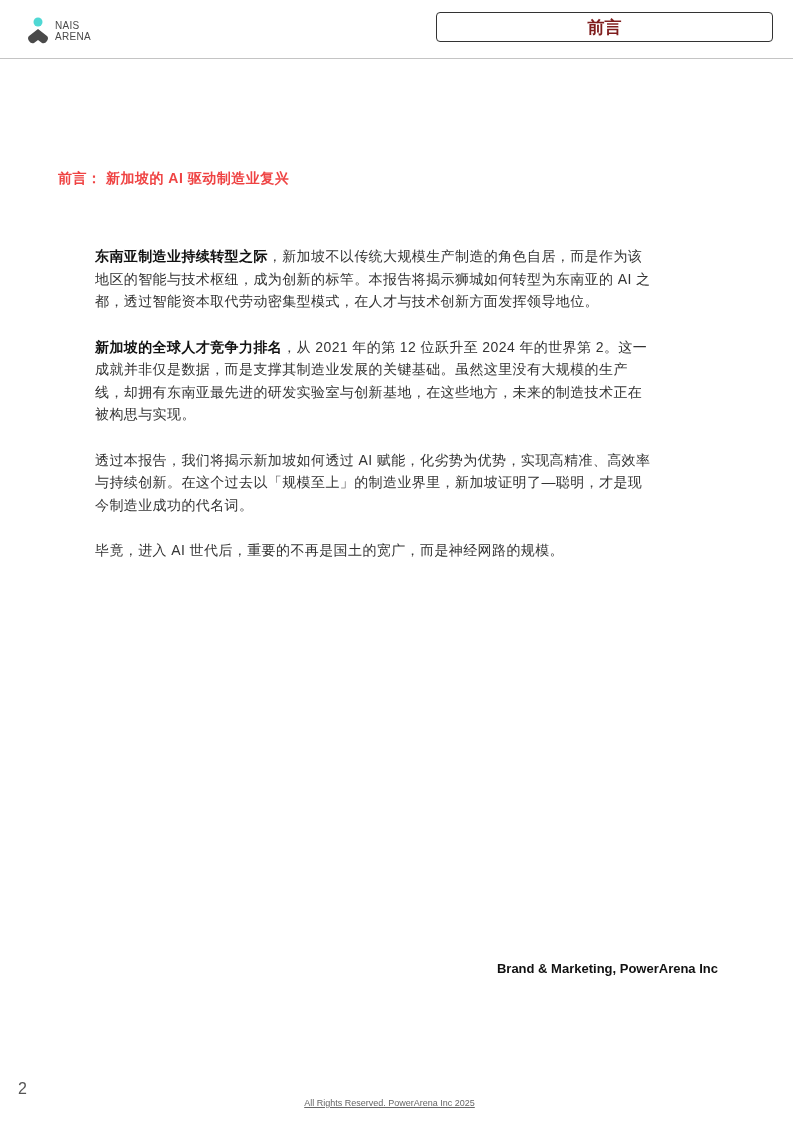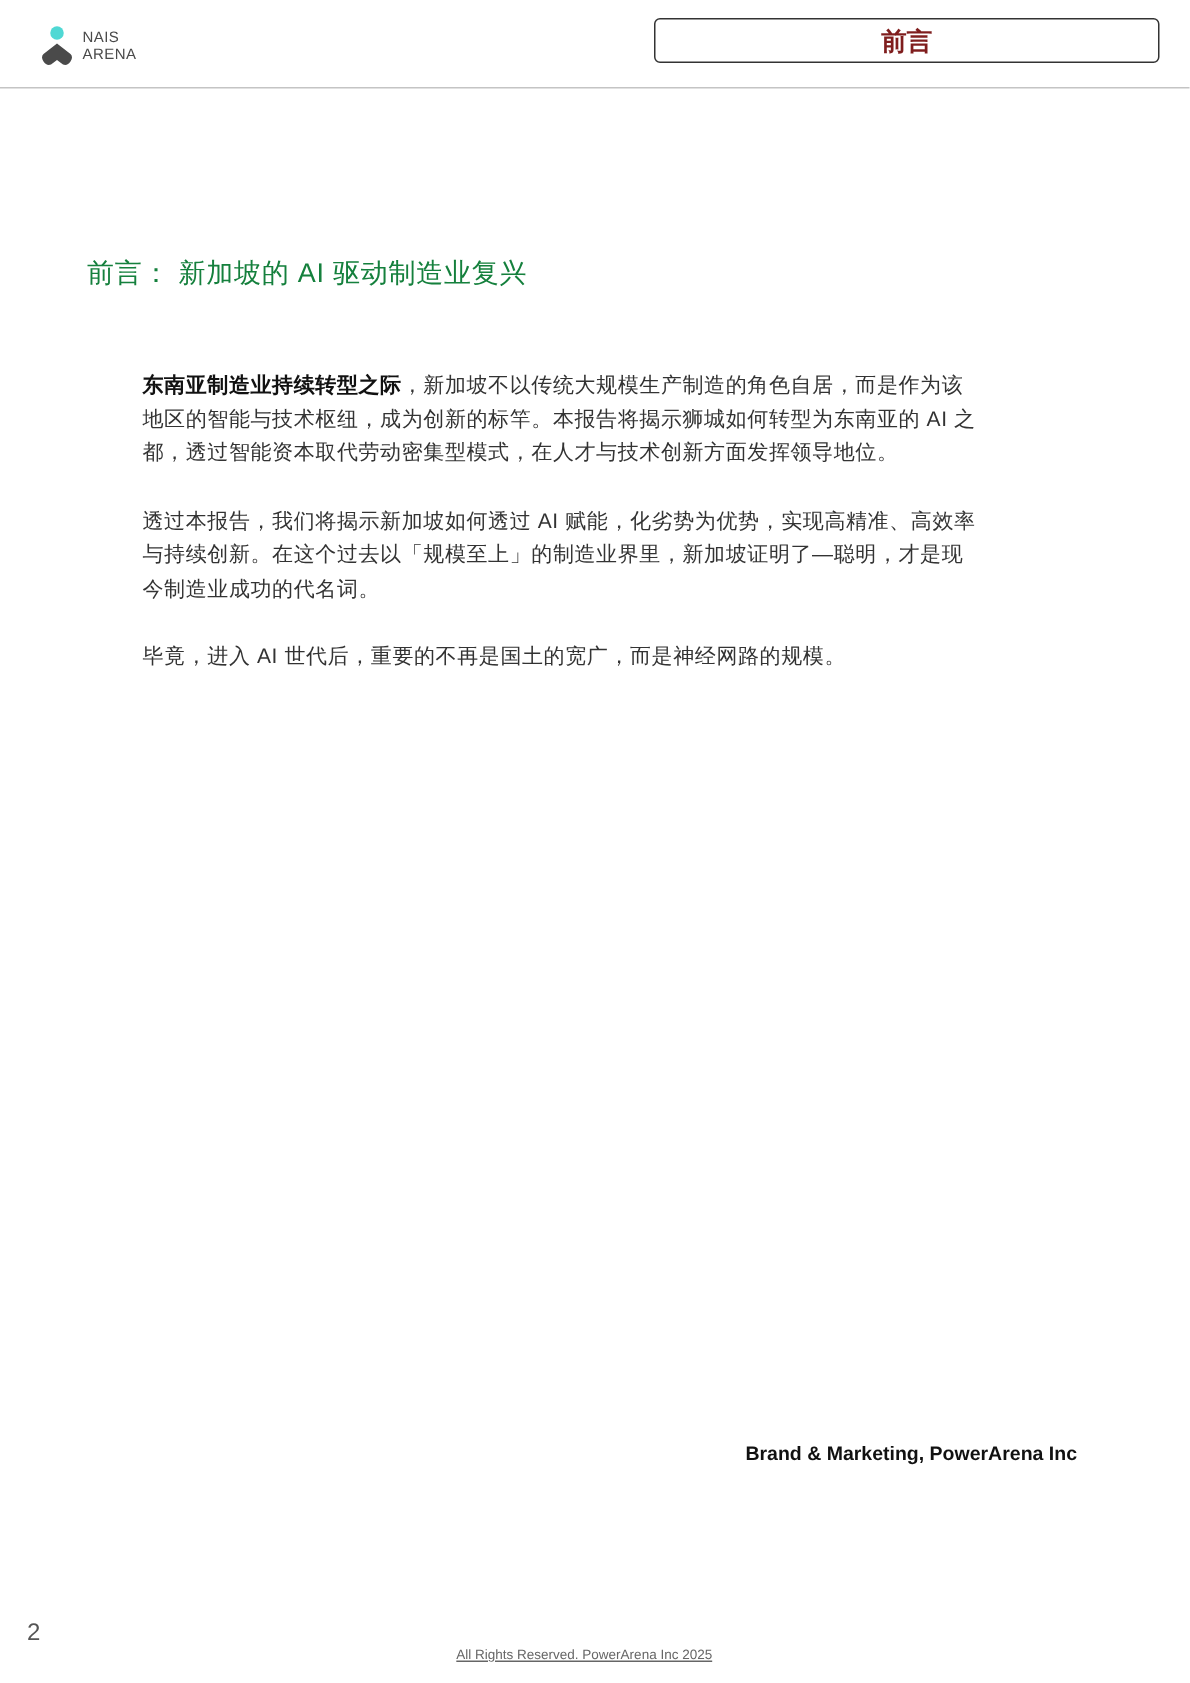--- a/index.html
+++ b/index.html
@@ -11,21 +11,21 @@
   .header { position: absolute; left: 0; top: 0; width: 793px; height: 58px; border-bottom: 1px solid #c4c4c4; }
   .logo { position: absolute; left: 27px; top: 17px; width: 90px; height: 30px; }
   .logo-mark { position: absolute; left: 0; top: 0; width: 22px; height: 30px; }
   .logo-text { position: absolute; left: 28px; top: 4px; font-size: 10px; line-height: 10.5px; letter-spacing: 0.3px; color: #4a4a4a; }
   .section-box {
     position: absolute; left: 436px; top: 12px; width: 337px; height: 30px;
     border: 1.5px solid #333; border-radius: 4px; box-sizing: border-box;
     display: flex; align-items: center; justify-content: center;
     font-size: 17px; font-weight: bold; color: #7f1d1d;
   }
-  .title { position: absolute; left: 58px; top: 170px; font-size: 18px; font-weight: normal; color: #15803d; letter-spacing: 0.5px; }
+  .title { position: absolute; left: 58px; top: 170px; font-size: 14px; font-weight: bold; color: #ef4444; letter-spacing: 0.5px; }
   .content { position: absolute; left: 95px; top: 245px; width: 560px; }
   .para { font-size: 14px; line-height: 22.5px; color: #333; margin: 0 0 23px 0; letter-spacing: 0.4px; }
   .para b { color: #111; font-weight: bold; }
   .sig { position: absolute; right: 75px; top: 961px; font-size: 13px; font-weight: bold; color: #111; text-align: right; }
   .page-num { position: absolute; left: 18px; top: 1080px; font-size: 16px; color: #555; }
   .footer { position: absolute; left: 0; width: 793px; top: 1098px; text-align: center; font-size: 9px; color: #666; }
   .footer span { position: relative; left: -7px; text-decoration: underline; }
 </style>
 </head>
 <body>
@@ -41,20 +41,21 @@
       <div>ARENA</div>
     </div>
   </div>
   <div class="section-box">前言</div>
 </div>
 
 <div class="title">前言： 新加坡的 AI 驱动制造业复兴</div>
 
 <div class="content">
   <p class="para"><b>东南亚制造业持续转型之际</b><span>，新加坡不以传统大规模生产制造的角色自居，而是作为该地区的智能与技术枢纽，成为创新的标竿。本报告将揭示狮城如何转型为东南亚的 AI 之都，透过智能资本取代劳动密集型模式，在人才与技术创新方面发挥领导地位。</span></p>
+  <p class="para"><b>新加坡的全球人才竞争力排名</b><span>，从 2021 年的第 12 位跃升至 2024 年的世界第 2。这一成就并非仅是数据，而是支撑其制造业发展的关键基础。虽然这里没有大规模的生产线，却拥有东南亚最先进的研发实验室与创新基地，在这些地方，未来的制造技术正在被构思与实现。</span></p>
   <p class="para"><span>透过本报告，我们将揭示新加坡如何透过 AI 赋能，化劣势为优势，实现高精准、高效率与持续创新。在这个过去以「规模至上」的制造业界里，新加坡证明了—聪明，才是现今制造业成功的代名词。</span></p>
   <p class="para"><span>毕竟，进入 AI 世代后，重要的不再是国土的宽广，而是神经网路的规模。</span></p>
 </div>
 
 <div class="sig">Brand &amp; Marketing, PowerArena Inc</div>
 
 <div class="page-num">2</div>
 <div class="footer"><span>All Rights Reserved. PowerArena Inc 2025</span></div>
 
 </body></html>

